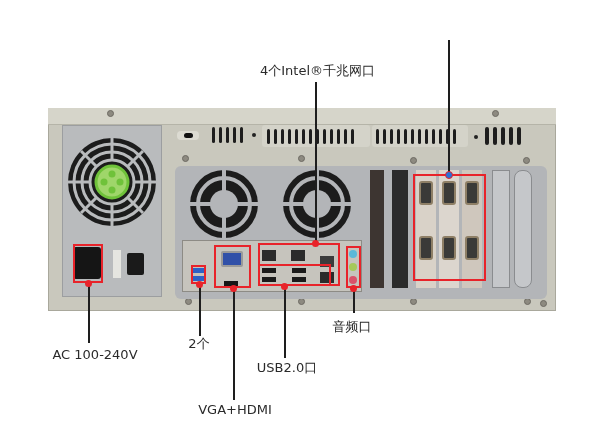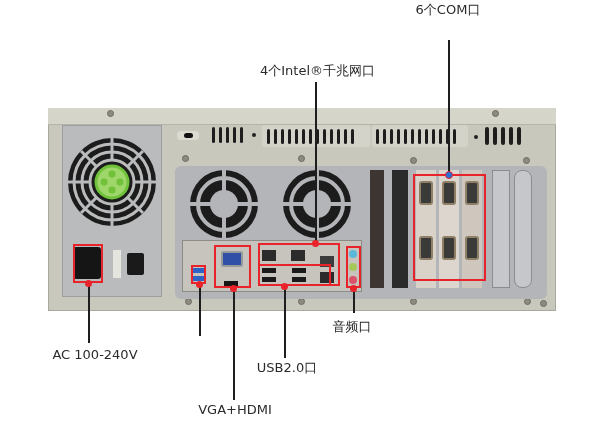--- a/index.html
+++ b/index.html
@@ -187,23 +187,23 @@
 <div class="line" style="left:233px;top:288px;height:112px;"></div>
 <div class="dot" style="left:230px;top:285px;"></div>
 
 <div class="line" style="left:284px;top:286px;height:72px;"></div>
 <div class="dot" style="left:281px;top:283px;"></div>
 
 <div class="line" style="left:353px;top:288px;height:25px;"></div>
 <div class="dot" style="left:350px;top:285px;"></div>
 
 <div class="label" style="left:348px;top:2px;width:200px;">
-  <div>6个COM口</div>
 </div>
 <div class="label" style="left:245px;top:63px;width:145px;">4个Intel®千兆网口</div>
 <div class="label" style="left:45px;top:347px;width:100px;">AC 100-240V</div>
 <div class="label" style="left:160px;top:336px;width:78px;">
+  <div>2个</div>
 </div>
 <div class="label" style="left:190px;top:402px;width:90px;">VGA+HDMI</div>
 <div class="label" style="left:248px;top:360px;width:78px;">
   <div>USB2.0口</div>
 </div>
 <div class="label" style="left:322px;top:319px;width:60px;">音频口</div>
 
 </body></html>

